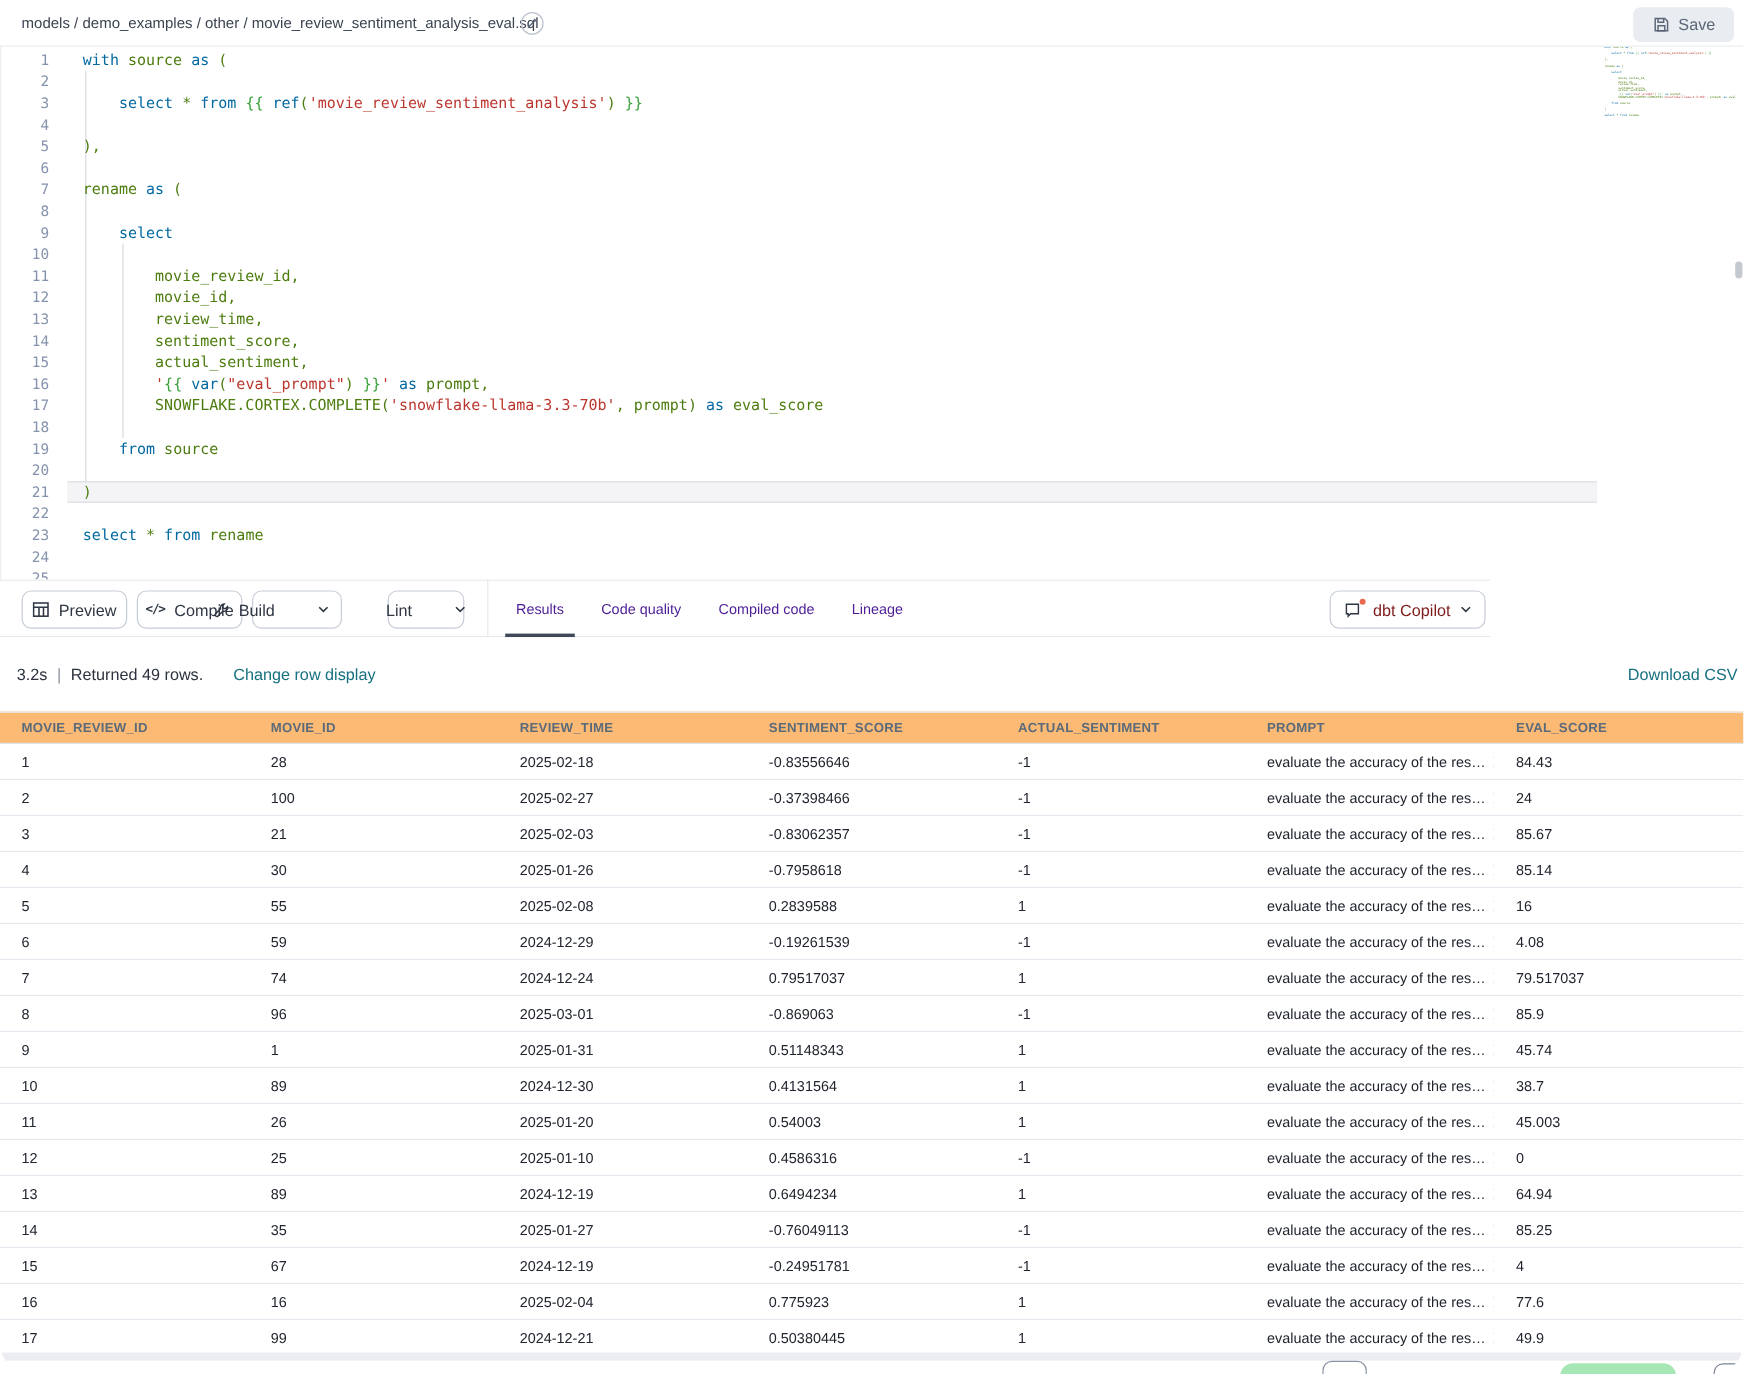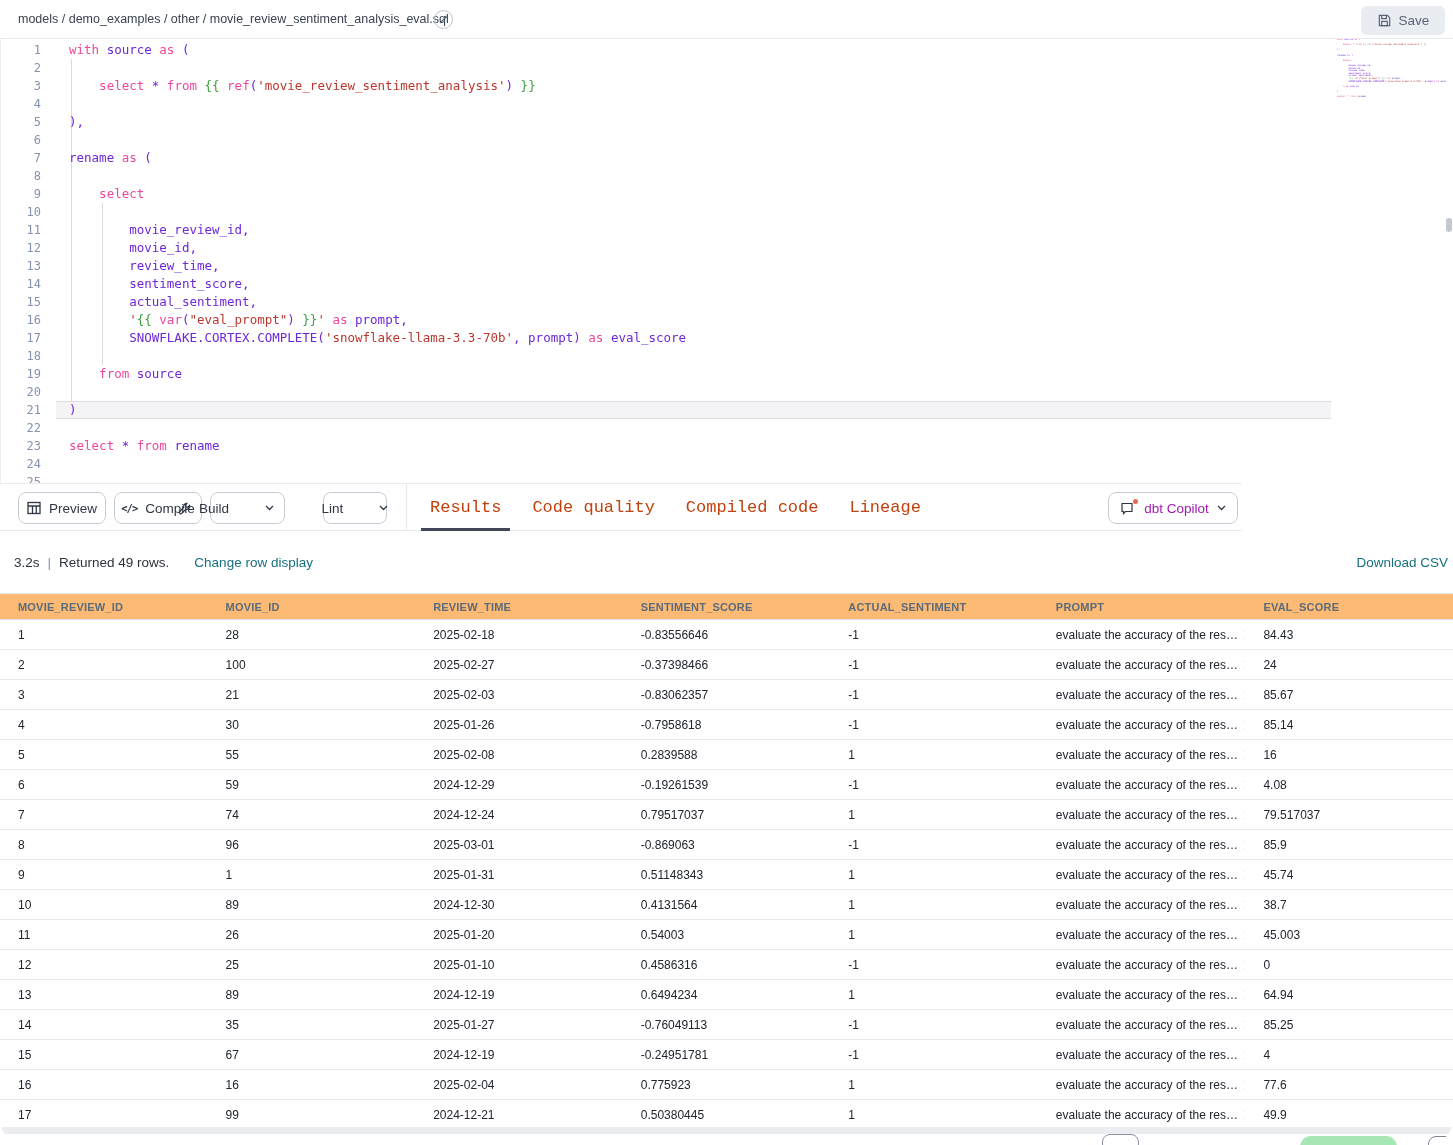--- a/index.html
+++ b/index.html
@@ -13,39 +13,39 @@
   .bc-icon { position:absolute; left:434px; top:10px; width:19px; height:19px; border:1px solid #bcc3cf; border-radius:50%; display:flex; align-items:center; justify-content:center; color:#5a6577; font-size:10px; }
   .save-btn { position:absolute; right:8px; top:6px; width:84px; height:29px; background:#e9ecf1; border-radius:6px; display:flex; align-items:center; justify-content:center; gap:7px; color:#5a6577; font-size:13.5px; }
 
   
   .editor { position:absolute; left:0; top:39px; width:1453px; height:444px; background:#fff; overflow:hidden; border-left:1px solid #eceef1; }
   .gutter { position:absolute; left:0; top:2px; width:40px; }
   .ln { height:18px; line-height:18px; text-align:right; font-family:"DejaVu Sans Mono",monospace; font-size:12px; color:#8593ae; }
   .code-area { position:absolute; left:55px; top:2px; width:1275px; }
   .cl { height:18px; line-height:18px; padding-left:13px; font-family:"DejaVu Sans Mono",monospace; font-size:12.5px; white-space:pre; color:#24292e; }
   .cl.active { background:#f4f4f6; border-top:1px solid #dcdee3; border-bottom:1px solid #dcdee3; height:18px; line-height:16px; }
-  .tk-k { color:#ec4899; } .tk-s { color:#bb372e; } .tk-j { color:#3aa13a; } .tk-p { color:#6d28d9; }
+  .tk-k { color:#0369a1; } .tk-s { color:#bb372e; } .tk-j { color:#3aa13a; } .tk-p { color:#4d7c0f; }
   .guide { position:absolute; width:1px; background:#d8dadf; }
   .guide-a { left:70px; top:20px; height:342px; }
   .guide-b { left:101px; top:164px; height:162px; }
   .minimap { position:absolute; right:6px; top:0; width:112px; height:62px; overflow:hidden; }
   .minimap .cl { height:2.6px; line-height:2.6px; font-size:2.4px; padding-left:2px; }
   .ed-scroll-thumb { position:absolute; right:1px; top:179px; width:6px; height:14px; background:#c4c8cf; border-radius:3px; }
 
   
   .toolbar { position:absolute; left:0; top:483px; width:1242px; height:48px; border-top:1px solid #e9ebee; border-bottom:1px solid #e6e9ed; background:#fff; }
   .btn { position:absolute; top:8px; height:32px; background:#fff; border:1px solid #c6ccd6; border-radius:8px; display:flex; align-items:center; justify-content:center; gap:8px; font-size:13.5px; color:#2f3744; }
   .btn .divider { width:1px; height:100%; background:#c6ccd6; }
   .btn .seg { display:flex; align-items:center; height:100%; padding:0 10px; gap:8px; }
   .compile-glyph { font-family:"DejaVu Sans Mono",monospace; font-size:10.5px; font-weight:bold; letter-spacing:-1px; }
   .tb-sep { position:absolute; left:406px; top:0; width:1px; height:47px; background:#e6e9ed; }
   .tabs { position:absolute; left:430px; top:0; height:47px; display:flex; gap:31px; }
-  .tab { position:relative; display:flex; align-items:center; height:100%; font-size:17px; color:#c2410c; cursor:pointer;font-family:Liberation Mono, monospace; }
+  .tab { position:relative; display:flex; align-items:center; height:100%; font-size:12px; color:#4c1d95; cursor:pointer; }
   .tab.active::after { content:""; position:absolute; left:-9px; right:-9px; bottom:0; height:3px; background:#404857; }
-  .copilot-btn { position:absolute; right:4px; top:8px; width:130px; height:32px; border:1px solid #c6ccd6; border-radius:8px; background:#fff; display:flex; align-items:center; justify-content:center; gap:8px; font-size:13.5px; color:#a21caf; }
+  .copilot-btn { position:absolute; right:4px; top:8px; width:130px; height:32px; border:1px solid #c6ccd6; border-radius:8px; background:#fff; display:flex; align-items:center; justify-content:center; gap:8px; font-size:13.5px; color:#7f1d1d; }
 
   
   .status { position:absolute; left:0; top:531px; width:1453px; height:62px; background:#fff; display:flex; align-items:center; }
   .status-left { margin-left:14px; font-size:13.5px; color:#2c333e; display:flex; gap:8px; align-items:center; }
   .status-sep { color:#8a93a0; }
   .link { color:#17707f; font-size:13.5px; cursor:pointer; }
   .change-link { margin-left:25px; }
   .download-link { position:absolute; right:5px; }
 
   

